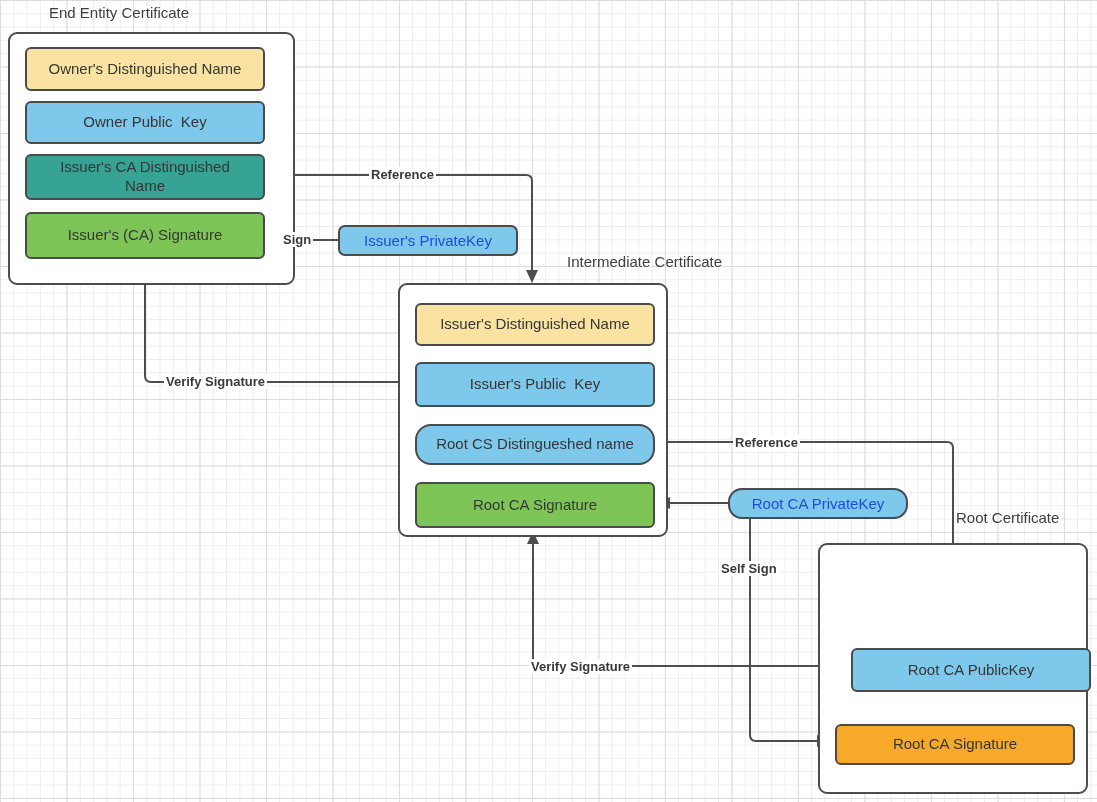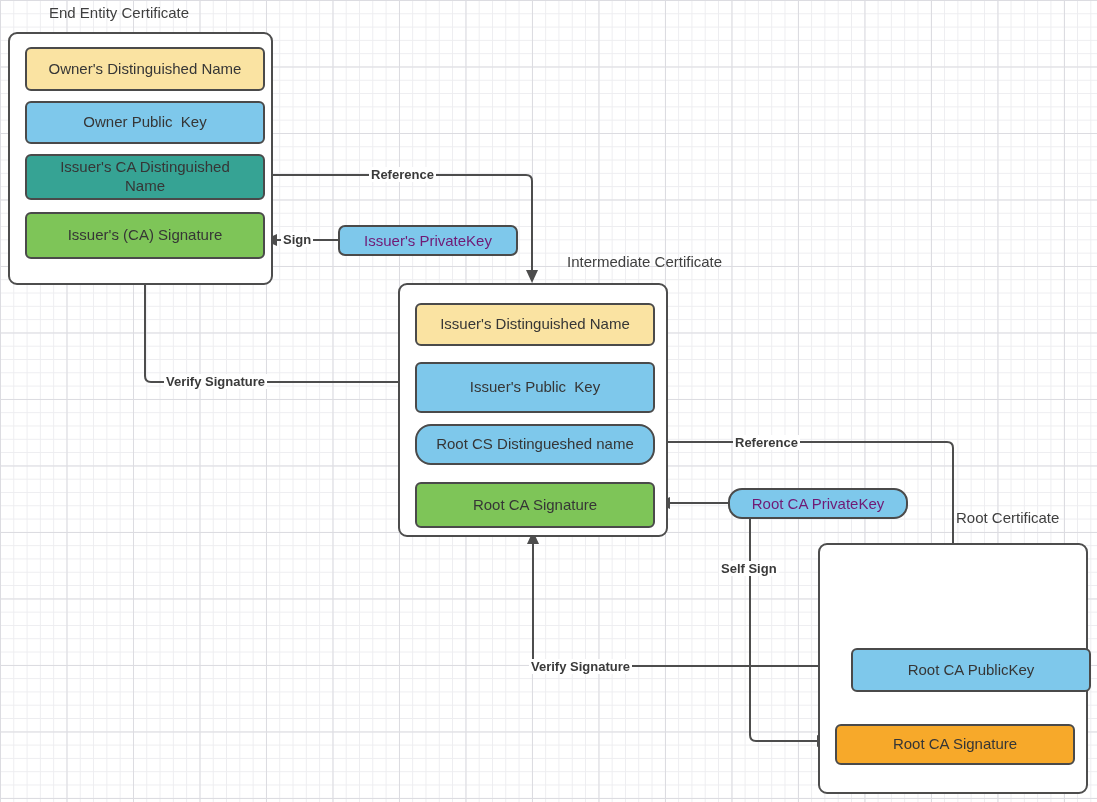--- a/index.html
+++ b/index.html
@@ -70,21 +70,21 @@
   .keybox {
     position: absolute;
     box-sizing: border-box;
     border: 2px solid #4a4a4a;
     border-radius: 7px;
     display: flex;
     align-items: center;
     justify-content: center;
     text-align: center;
     font-size: 15px;
-    color: #701a75;
+    color: #1d4ed8;
     white-space: pre-wrap;
   }
 
   .edge-label {
     position: absolute;
     font-size: 13px;
     font-weight: bold;
     color: #3a3a3a;
     background: #ffffff;
     padding: 0 2px;
@@ -115,33 +115,33 @@
 
     <path d="M833 666 L539 666 Q533 666 533 660 L533 539"></path>
     <polygon points="533,531 527,544 539,544"></polygon>
 
     <path d="M750 519 L750 735 Q750 741 756 741 L822 741"></path>
     <polygon points="830,741 817,735 817,747"></polygon>
   </svg>
 
   <div class="cert-title" style="left:49px; top:4px;">End Entity Certificate</div>
 
-  <div class="container" style="left:8px; top:32px; width:265px; height:253px;padding-left:48px;">
+  <div class="container" style="left:8px; top:32px; width:287px; height:253px;padding-left:48px;">
     <div class="field" style="top: 13px; height: 44px; background-color: rgb(250, 227, 162);">Owner's Distinguished Name</div>
     <div class="field" style="top: 67px; height: 43px; background-color: rgb(126, 200, 235); text-align: center;">Owner Public  Key</div>
     <div class="field" style="top: 120px; height: 46px; background-color: rgb(54, 163, 148);">Issuer's CA Distinguished
 Name</div>
     <div class="field" style="top: 178px; height: 47px; background-color: rgb(126, 197, 88);">Issuer's (CA) Signature</div>
   </div>
 
   <div class="cert-title" style="left:567px; top:253px;">Intermediate Certificate</div>
 
   <div class="container" style="left:398px; top:283px; width:270px; height:254px;">
     <div class="field" style="top: 18px; height: 43px; background-color: rgb(250, 227, 162);">Issuer's Distinguished Name</div>
-    <div class="field" style="top: 77px; height: 51px; background-color: rgb(126, 200, 235);">Issuer's Public  Key</div>
+    <div class="field" style="top: 77px; height: 45px; background-color: rgb(126, 200, 235);">Issuer's Public  Key</div>
     <div class="field" style="top: 139px; height: 41px; background-color: rgb(126, 200, 235); border-radius: 16px;">Root CS Distingueshed name</div>
     <div class="field" style="top: 197px; height: 46px; background-color: rgb(126, 197, 88);">Root CA Signature</div>
   </div>
 
   <div class="cert-title" style="left:956px; top:509px;">Root Certificate</div>
 
   <div class="container" style="left:818px; top:543px; width:270px; height:251px;">
     <div class="field" style="top: 103px; height: 44px; background-color: rgb(126, 200, 235); margin-left: 16px;">Root CA PublicKey</div>
     <div class="field" style="top: 179px; height: 41px; background-color: rgb(247, 169, 42);">Root CA Signature</div>
   </div>

